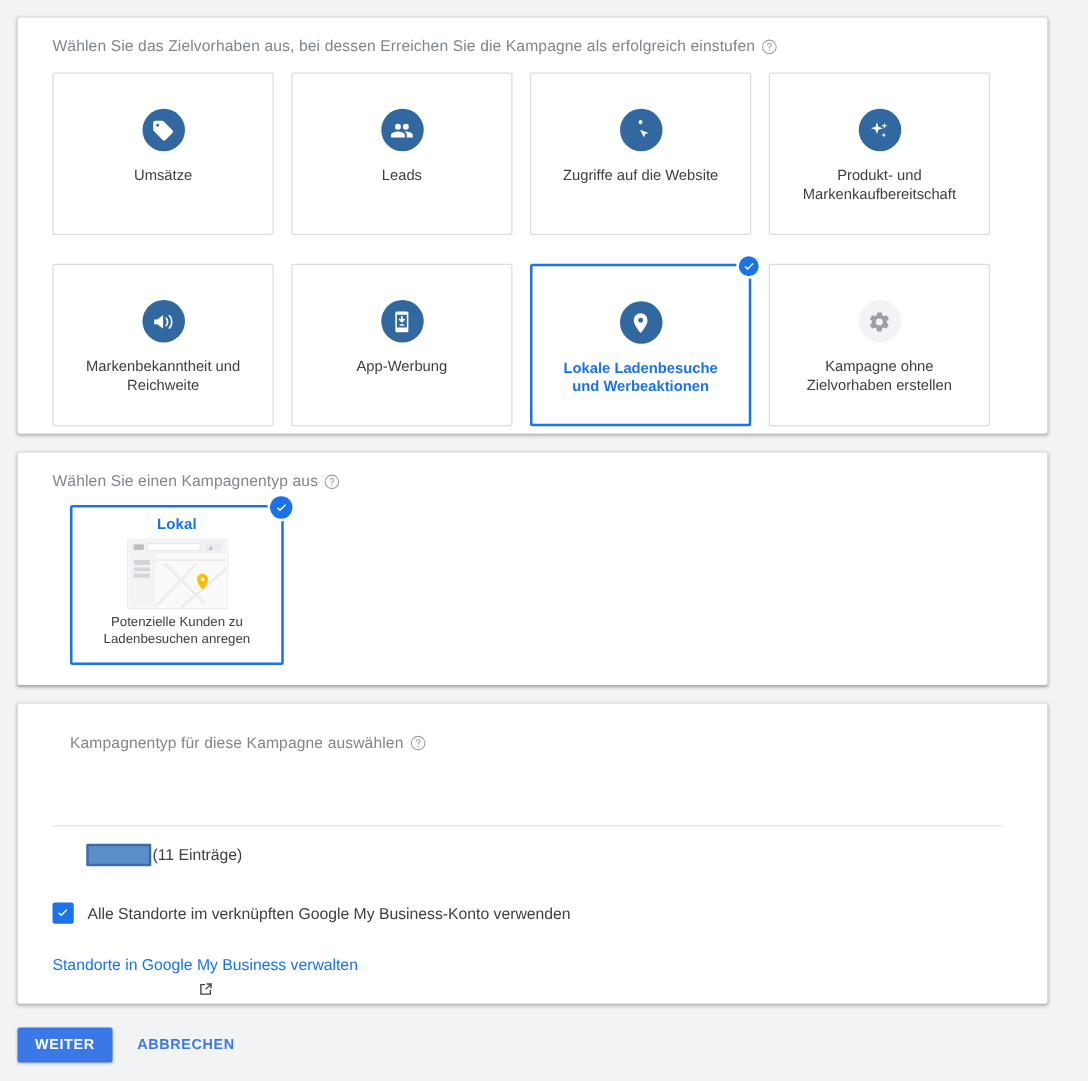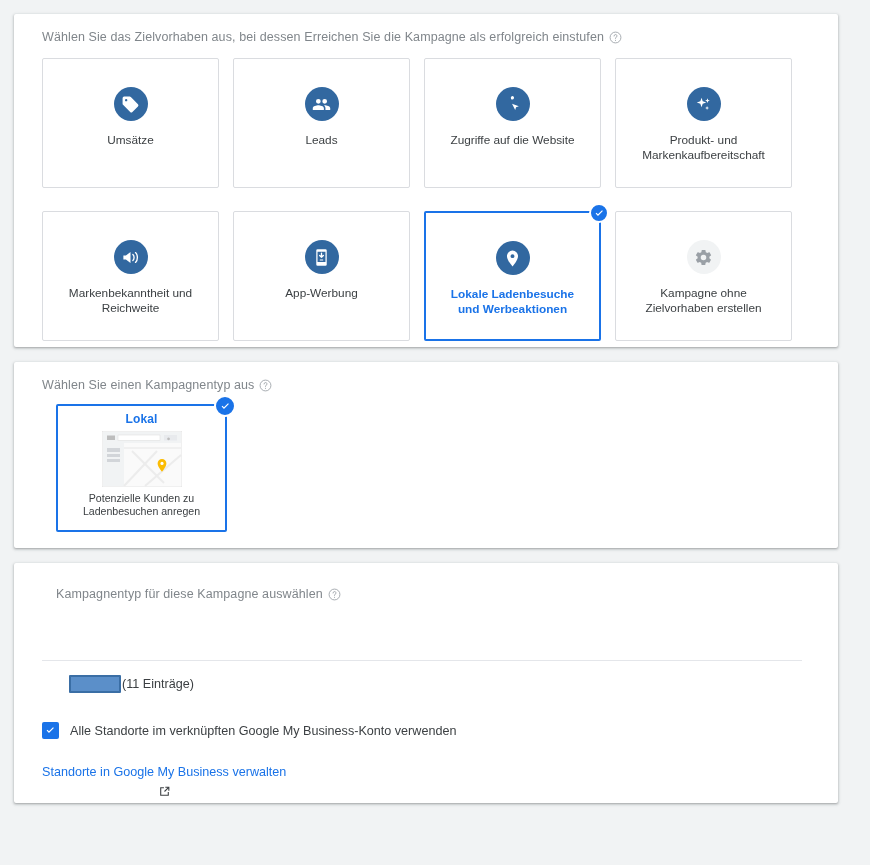--- a/index.html
+++ b/index.html
@@ -465,14 +465,18 @@
   <a class="manage-link">
     <span>Standorte in Google My Business verwalten</span>
     <span class="ext-icon">
       <svg viewBox="0 0 24 24">
         <path d="M5 4h6v2H6v12h12v-5h2v7H4V4z"></path>
         <path d="M13.5 3H21v7.5h-2V6.4l-6.3 6.3-1.4-1.4L17.6 5h-4.1z"></path>
       </svg>
     </span>
   </a>
 
+  <div class="footer">
+    <button class="btn-primary">WEITER</button>
+    <button class="btn-text">ABBRECHEN</button>
+  </div>
 
 </div>
 
 </body></html>

